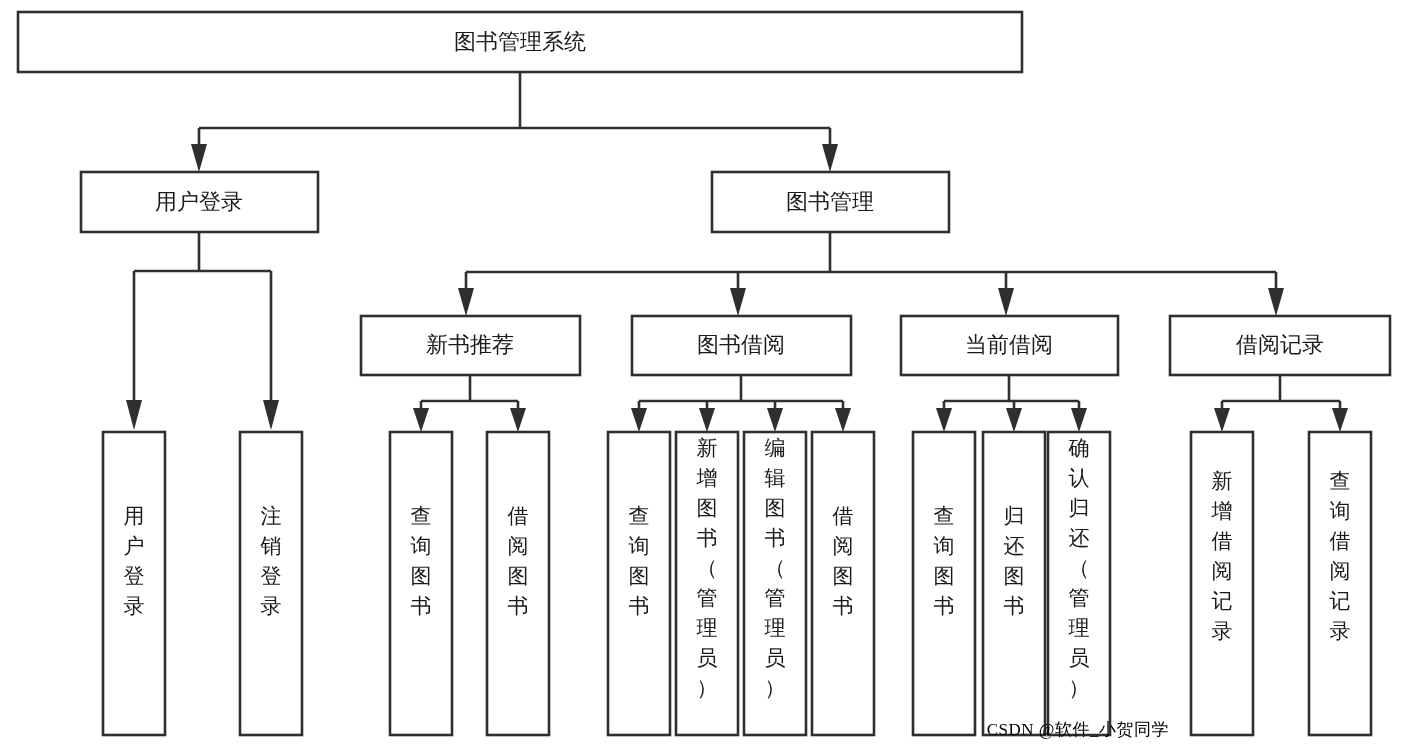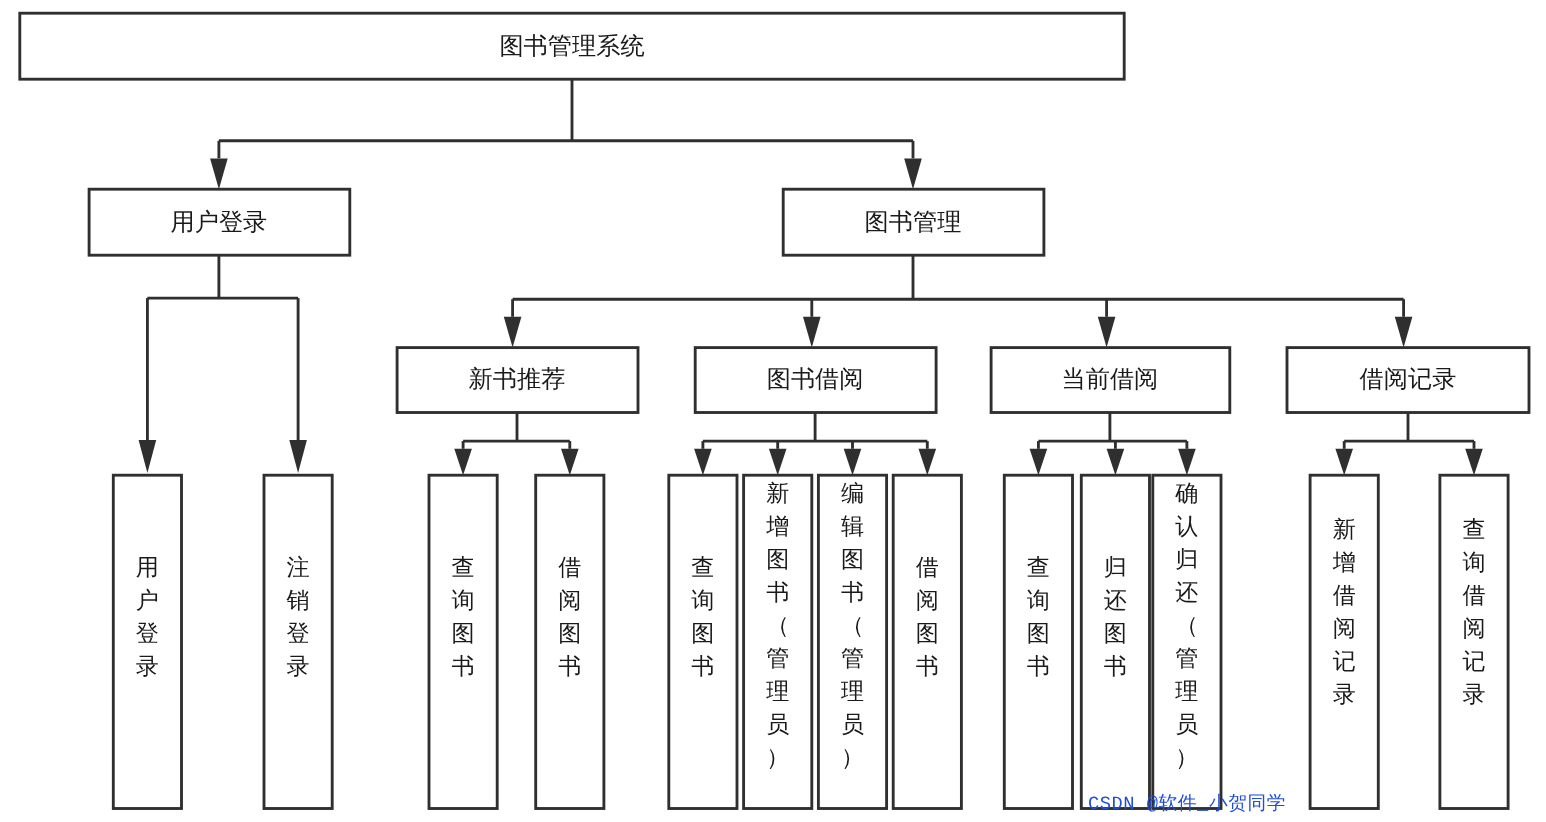--- a/index.html
+++ b/index.html
@@ -51,23 +51,23 @@
   .node-label-v {
     font-family: "Liberation Sans", "DejaVu Sans", sans-serif;
     font-size: 21px;
     fill: #1a1a1a;
     text-anchor: middle;
   }
   .watermark {
     position: absolute;
     right: 8px;
     bottom: 6px;
-    font-family: Liberation Mono, monospace;
+    font-family: Liberation Serif, serif;
     font-size: 17px;
-    color: #1d4ed8;
+    color: #000000;
     white-space: nowrap;
     letter-spacing: 0.5px;
     pointer-events: none;
   }
 </style>
 </head>
 <body>
 
 <div id="diagram-root">
   <svg class="flow" viewBox="0 0 1405 747" xmlns="http://www.w3.org/2000/svg">

